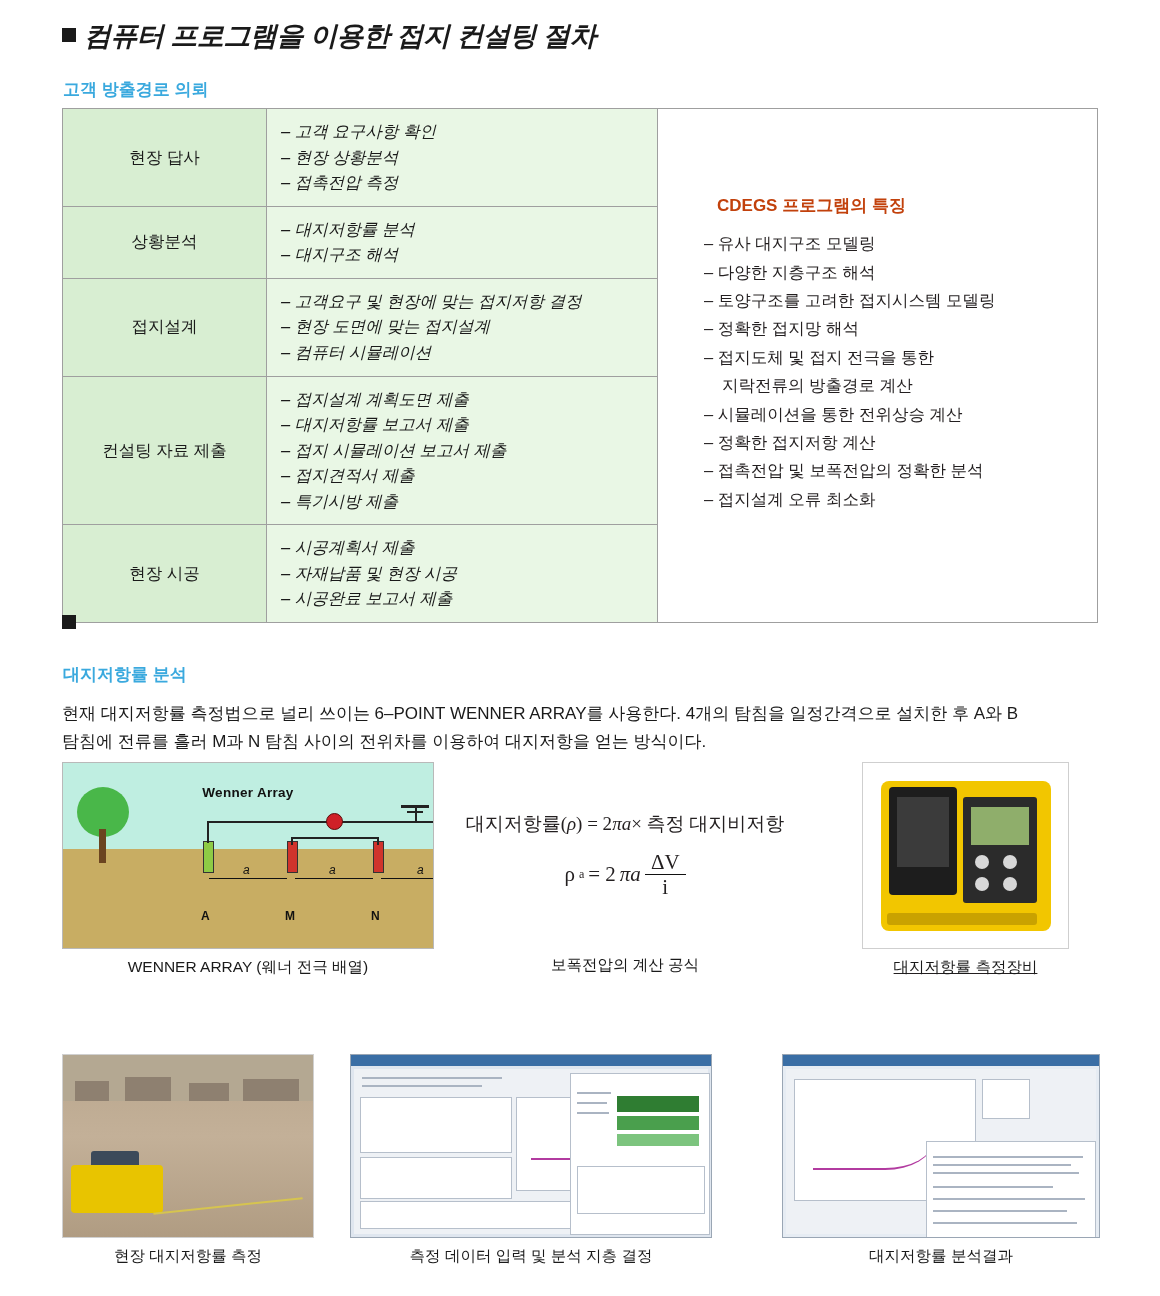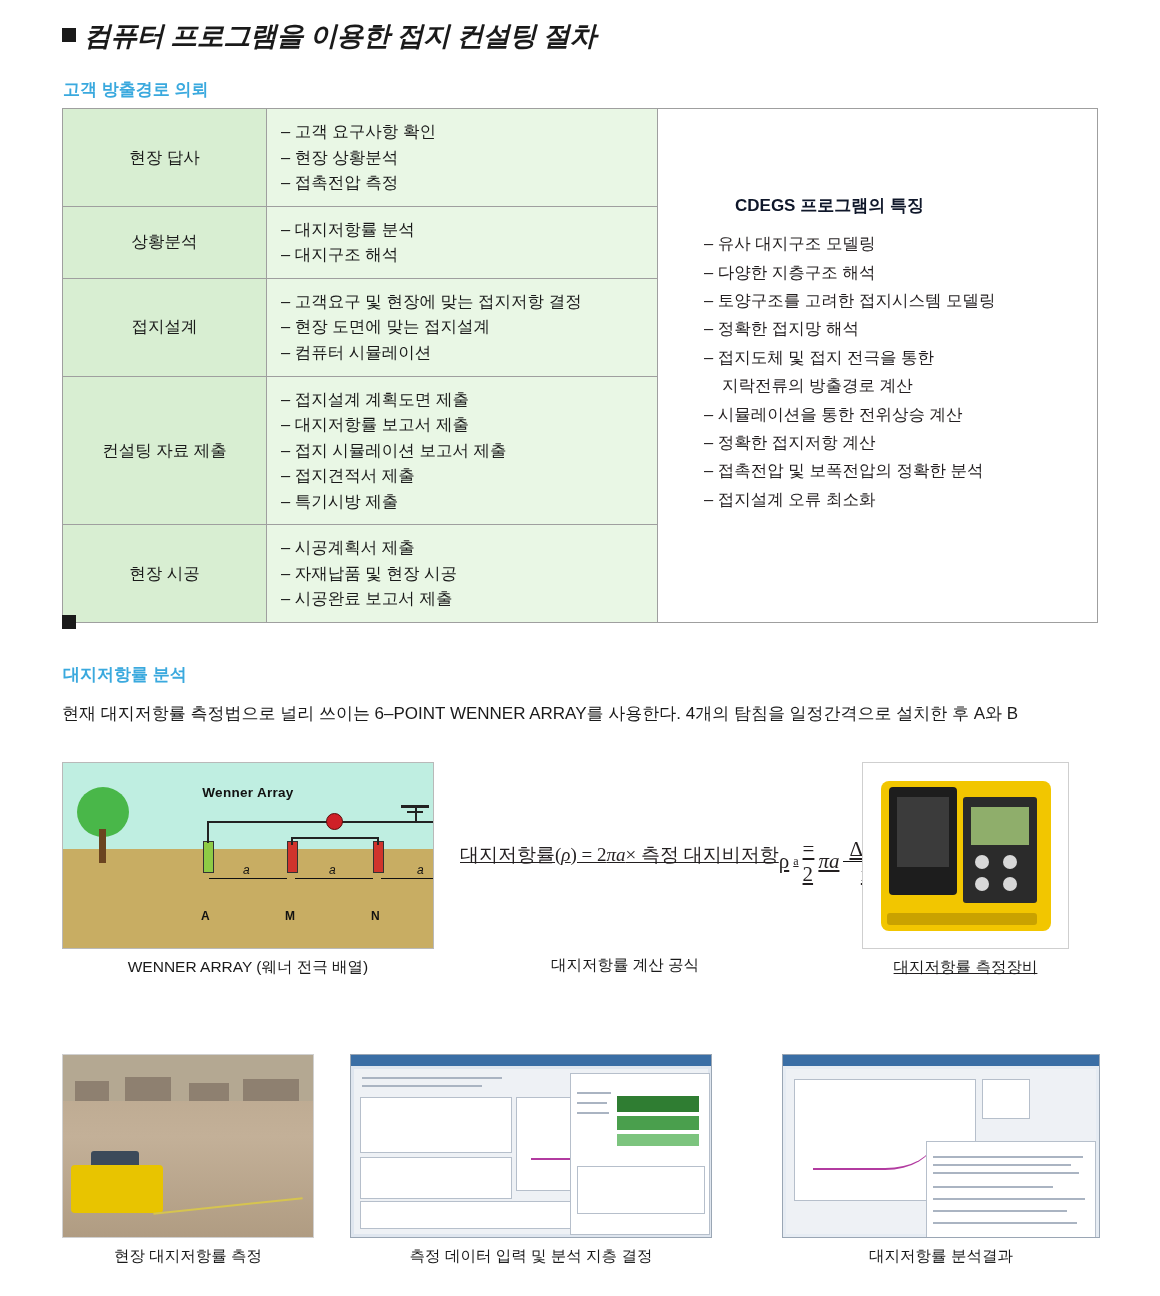--- a/index.html
+++ b/index.html
@@ -56,32 +56,33 @@
     width:175px;
     background:#d8eed2;
     text-align:center;
     font-weight:normal;
     color:#1a1a1a;
   }
   .proc-table td.detail{
     width:362px;
     background:#e9f7e5;
     color:#1a1a1a;
+    font-style:italic;
   }
   .proc-table td.feature{
     width:auto;
     background:#ffffff;
     vertical-align:top;
     padding:22px 24px;
   }
   .feature-title{
-    color:#0f172a;
+    color:#c2410c;
     font-weight:bold;
     font-size:17px;
-    margin:62px 0 10px 53px;
+    margin:62px 0 10px 35px;
   }
   .feature-list{
     margin:0 0 0 22px;
     font-size:16.5px;
     line-height:1.72;
   }
   .feature-list .ind{padding-left:18px;display:block;}
   .dash-list{margin:0;}
   .dash-list div{white-space:nowrap;}
 
@@ -126,24 +127,23 @@
   .wen-wire{position:absolute;height:2px;background:#222;}
   .wen-vert{position:absolute;width:2px;background:#222;}
   .wen-node{position:absolute;width:15px;height:15px;border-radius:50%;background:#cf2027;border:1px solid #5a0c0c;}
   .wen-lab{position:absolute;font-size:12px;font-weight:bold;color:#111;}
   .wen-dim{position:absolute;font-size:12px;font-style:italic;color:#111;}
   .wen-arrow{position:absolute;height:1px;background:#111;}
 
   
   .formula-box{
     width:330px;height:185px;
-    display:flex;flex-direction:row;
-    align-items:center;justify-content:flex-start;
+    display:flex;flex-direction:column;
+    align-items:center;justify-content:center;
     font-family:"Liberation Serif","DejaVu Serif",serif;
-    text-decoration:underline;
   }
   .f-line1{font-size:19px;white-space:nowrap;}
   .f-line1 i{font-family:"Liberation Serif",serif;}
   .f-line2{font-size:21px;margin-top:14px;display:flex;align-items:center;gap:4px;}
   .frac{display:inline-flex;flex-direction:column;align-items:center;line-height:1.05;}
   .frac .num{border-bottom:1.4px solid #111;padding:0 6px 1px;}
   .frac .den{padding:1px 6px 0;}
 
   
   .meter-box{
@@ -269,20 +269,21 @@
     </table>
 
   <div class="sec-heading" style="left:62px;top:608px;">
     <span class="sq"></span>
   </div>
 
   <div class="sub-heading" style="left:63px;top:663px;">대지저항률 분석</div>
 
   <div class="para">
     <div>현재 대지저항률 측정법으로 널리 쓰이는 6–POINT WENNER ARRAY를 사용한다. 4개의 탐침을 일정간격으로 설치한 후 A와 B</div>
+    <div>탐침에 전류를 흘러 M과 N 탐침 사이의 전위차를 이용하여 대지저항을 얻는 방식이다.</div>
   </div>
 
   <div class="fig" style="left:62px;top:762px;">
     <div class="wenner-box">
       <div class="wen-soil"></div>
       <div class="wen-title">Wenner Array</div>
       <div class="wen-tree-top"></div>
       <div class="wen-tree-trunk"></div>
 
       <div class="wen-rod g" style="left:140px;"></div>
@@ -324,21 +325,21 @@
         <span>ρ</span>
           <sub style="font-size:12px">a</sub>
         <span>= 2</span>
         <i>πa</i>
         <span class="frac">
           <span class="num">ΔV</span>
           <span class="den">i</span>
         </span>
       </div>
     </div>
-    <div class="fig-cap">대지저항률 계산 공식</div>
+    <div class="fig-cap">보폭전압의 계산 공식</div>
   </div>
 
   <div class="fig" style="left:862px;top:762px;text-decoration:underline;">
     <div class="meter-box">
       <div class="mt-case"></div>
       <div class="mt-lid"></div>
       <div class="mt-lid-in"></div>
       <div class="mt-panel"></div>
       <div class="mt-screen"></div>
       <div class="mt-knob" style="left:112px;top:92px;"></div>

